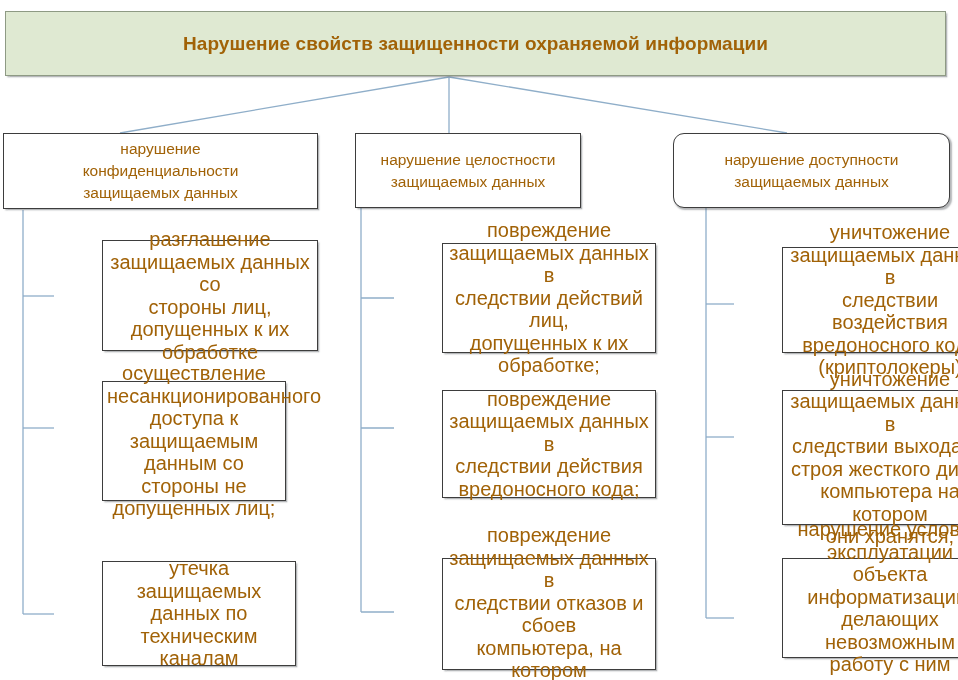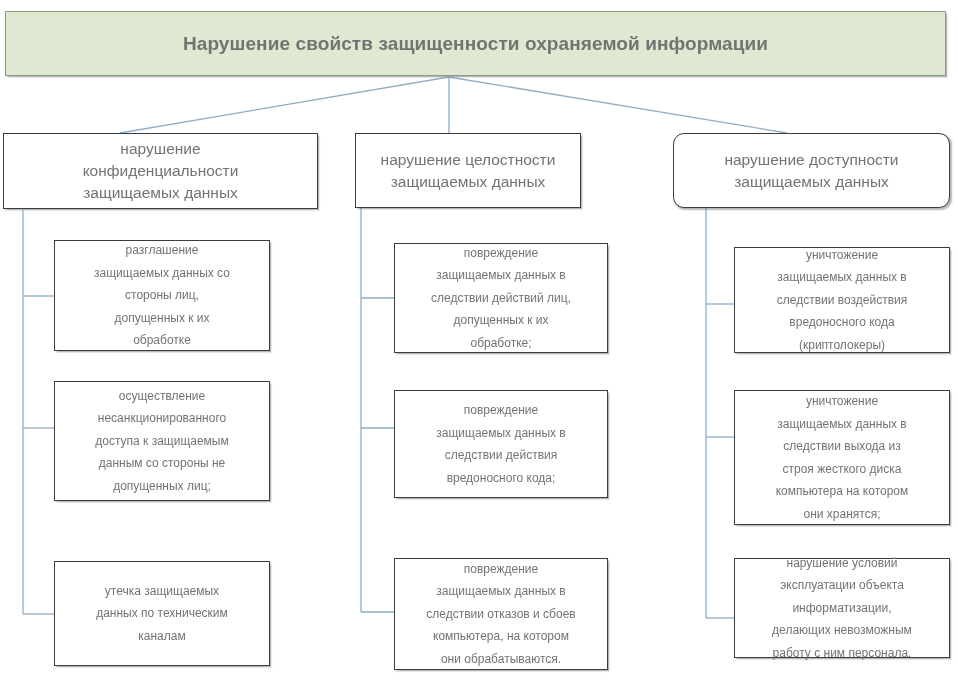--- a/index.html
+++ b/index.html
@@ -29,43 +29,44 @@
   .node {
     position: absolute;
     box-sizing: border-box;
     display: flex;
     align-items: center;
     justify-content: center;
     text-align: center;
     background: #ffffff;
     border: 1px solid #3d3d3d;
     box-shadow: 1.5px 1.5px 1.5px rgba(90,95,100,0.45);
-    color: #737373;
+    color: #a16207;
   }
   .node .txt {
     display: block;
     width: 100%;
     padding: 0 4px;
     box-sizing: border-box;
     white-space: pre-line;
   }
   .root {
     background: #dfe9d2;
     border: 1px solid #8e9a84;
     font-weight: bold;
     font-size: 19px;
     letter-spacing: 0.1px;
   }
   .lvl2 {
     font-size: 15.5px;
     line-height: 22px;
   }
   .leaf {
-    font-size: 12px;
+    font-size: 20px;
     line-height: 22.5px;
+    margin-left: 48px;
   }
 </style>
 </head>
 <body>
 
 <div id="diagram">
 
   <svg id="connectors" viewBox="0 0 958 680" width="958" height="680" aria-hidden="true">
     <g stroke="#8faec9" stroke-width="1.3" fill="none" shape-rendering="geometricPrecision">
 
@@ -111,29 +112,29 @@
   </div>
 
   <div class="node leaf" style="left:54px; top:240px; width:216px; height:111px;">
     <span class="txt">разглашение
 защищаемых данных со
 стороны лиц,
 допущенных к их
 обработке</span>
   </div>
 
-  <div class="node leaf" style="left:54px; top:381px; width:216px; height:120px;">
+  <div class="node leaf" style="left:54px; top:381px; width:184px; height:120px;">
     <span class="txt">осуществление
 несанкционированного
 доступа  к защищаемым
 данным со стороны не
 допущенных лиц;</span>
   </div>
 
-  <div class="node leaf" style="left:54px; top:561px; width:216px; height:105px;">
+  <div class="node leaf" style="left:54px; top:561px; width:194px; height:105px;">
     <span class="txt">утечка защищаемых
 данных по техническим
 каналам</span>
   </div>
 
   <div class="node leaf" style="left:394px; top:243px; width:214px; height:110px;">
     <span class="txt">повреждение
 защищаемых данных в
 следствии действий лиц,
 допущенных к их

